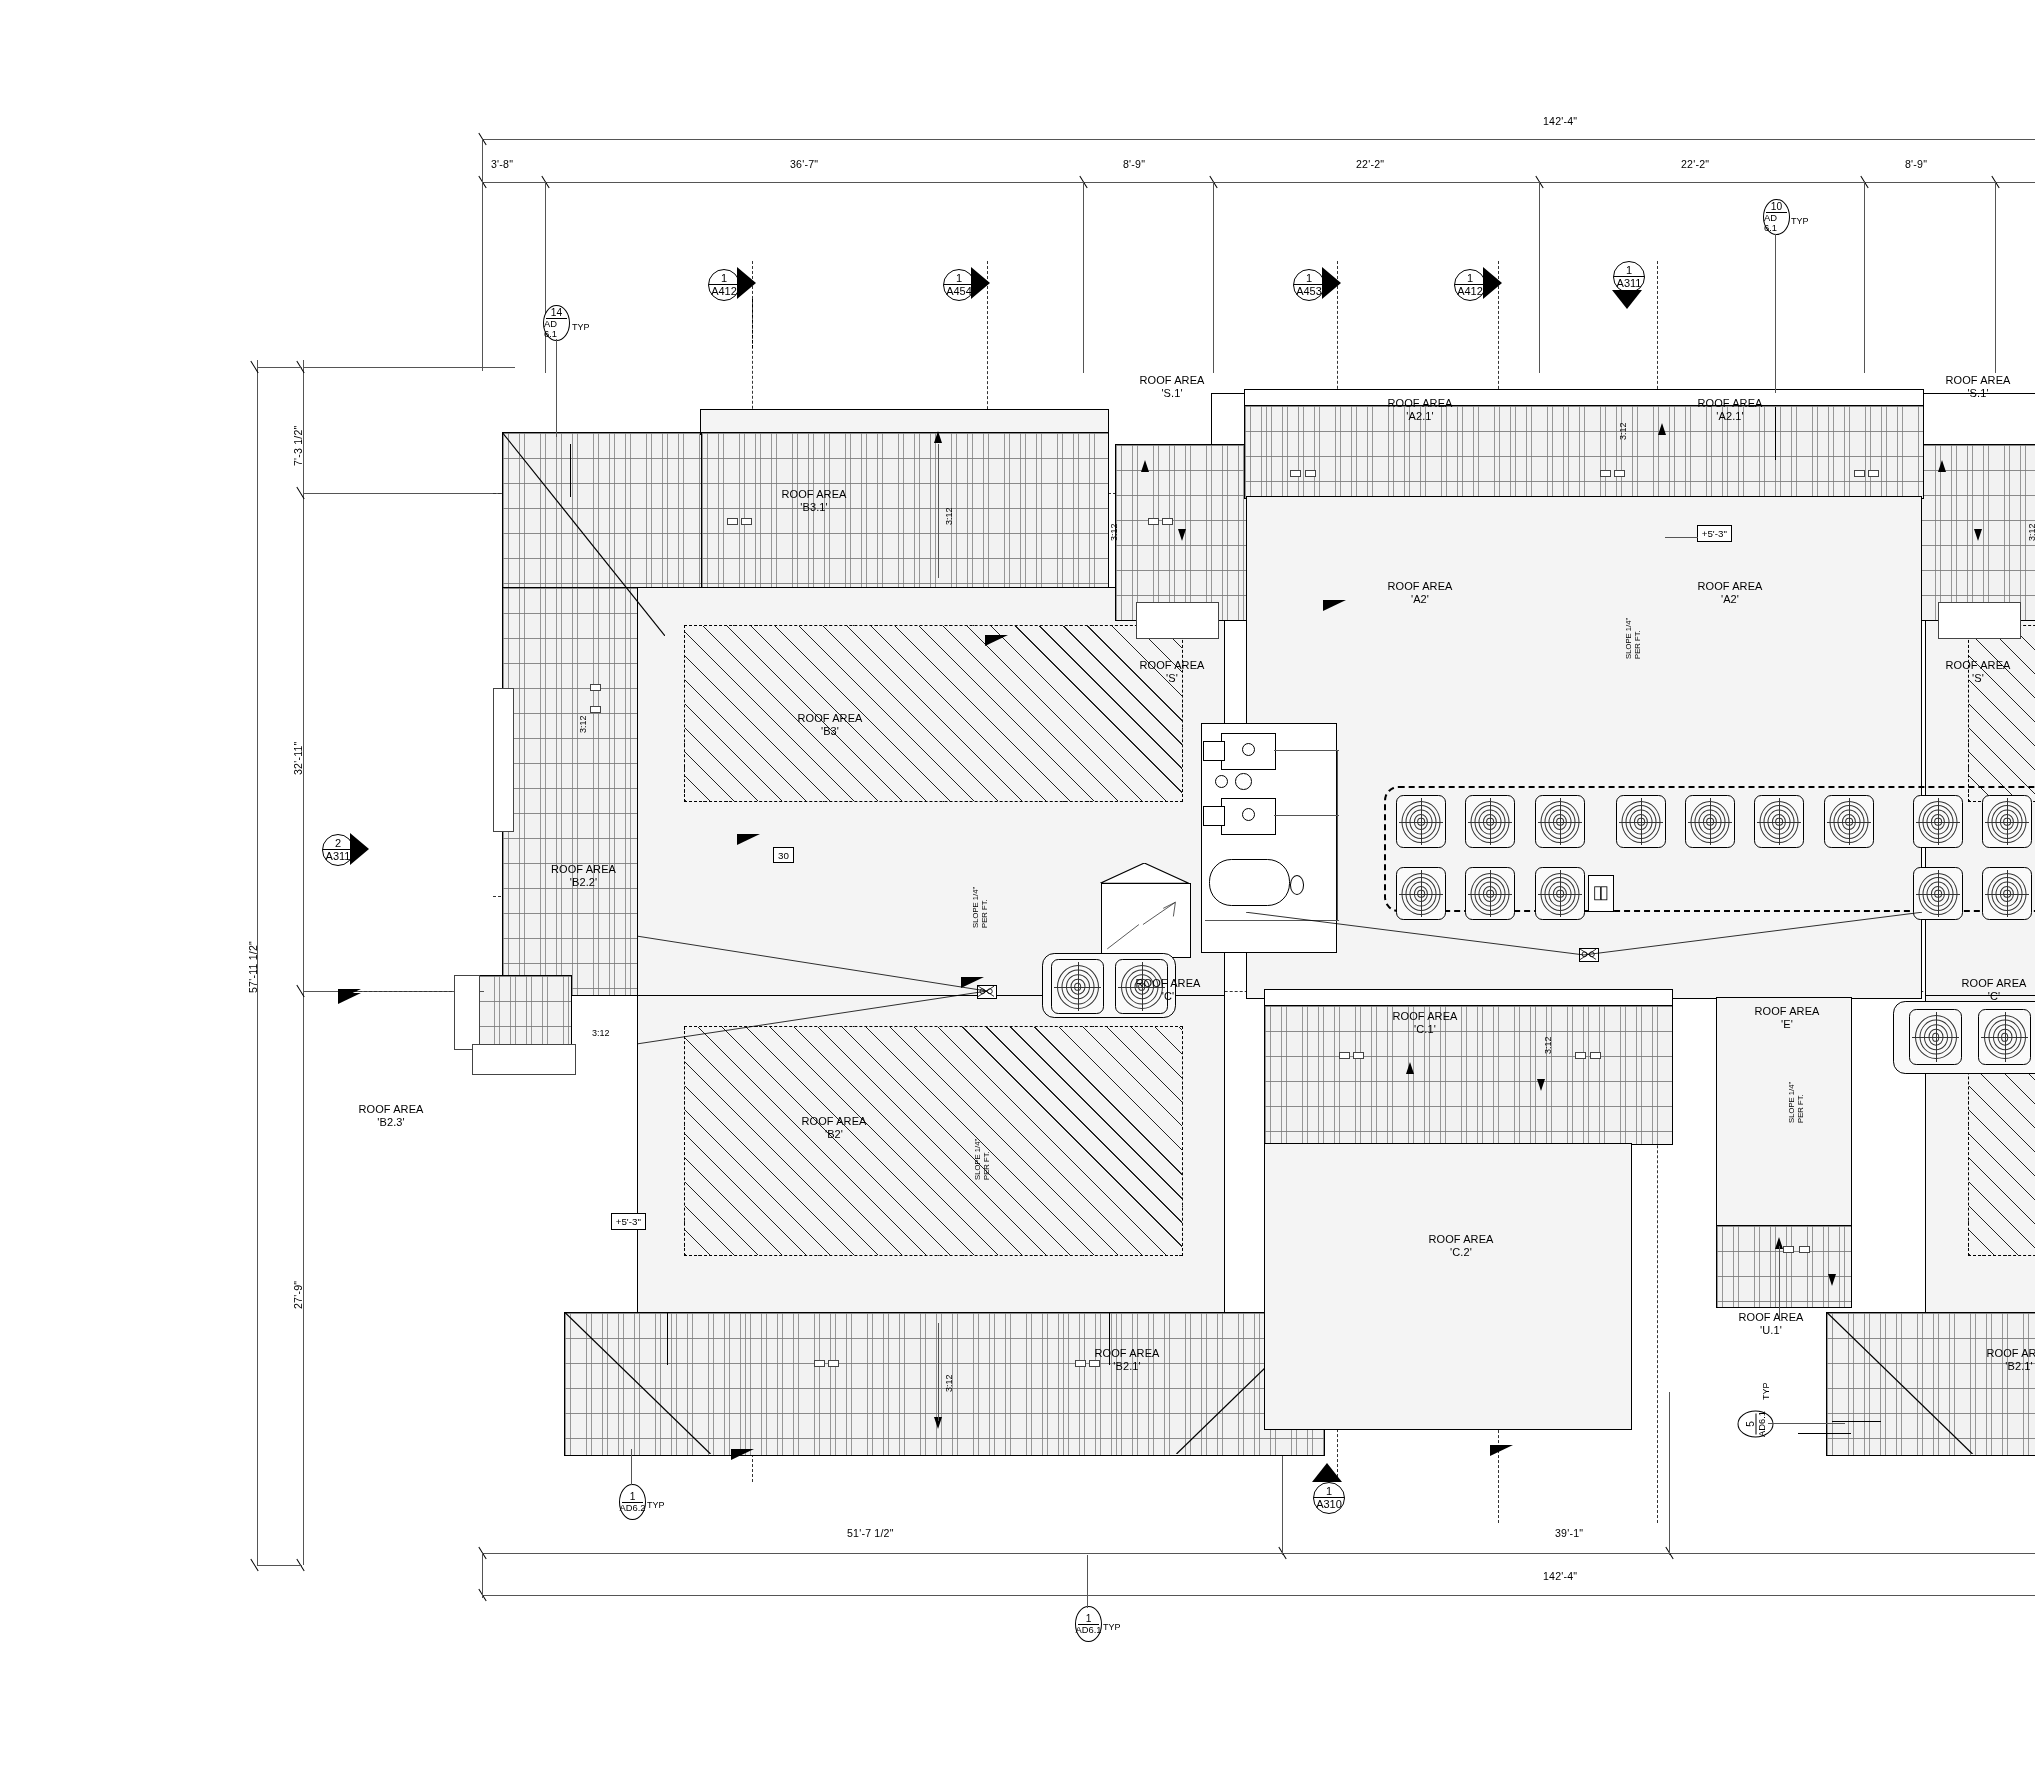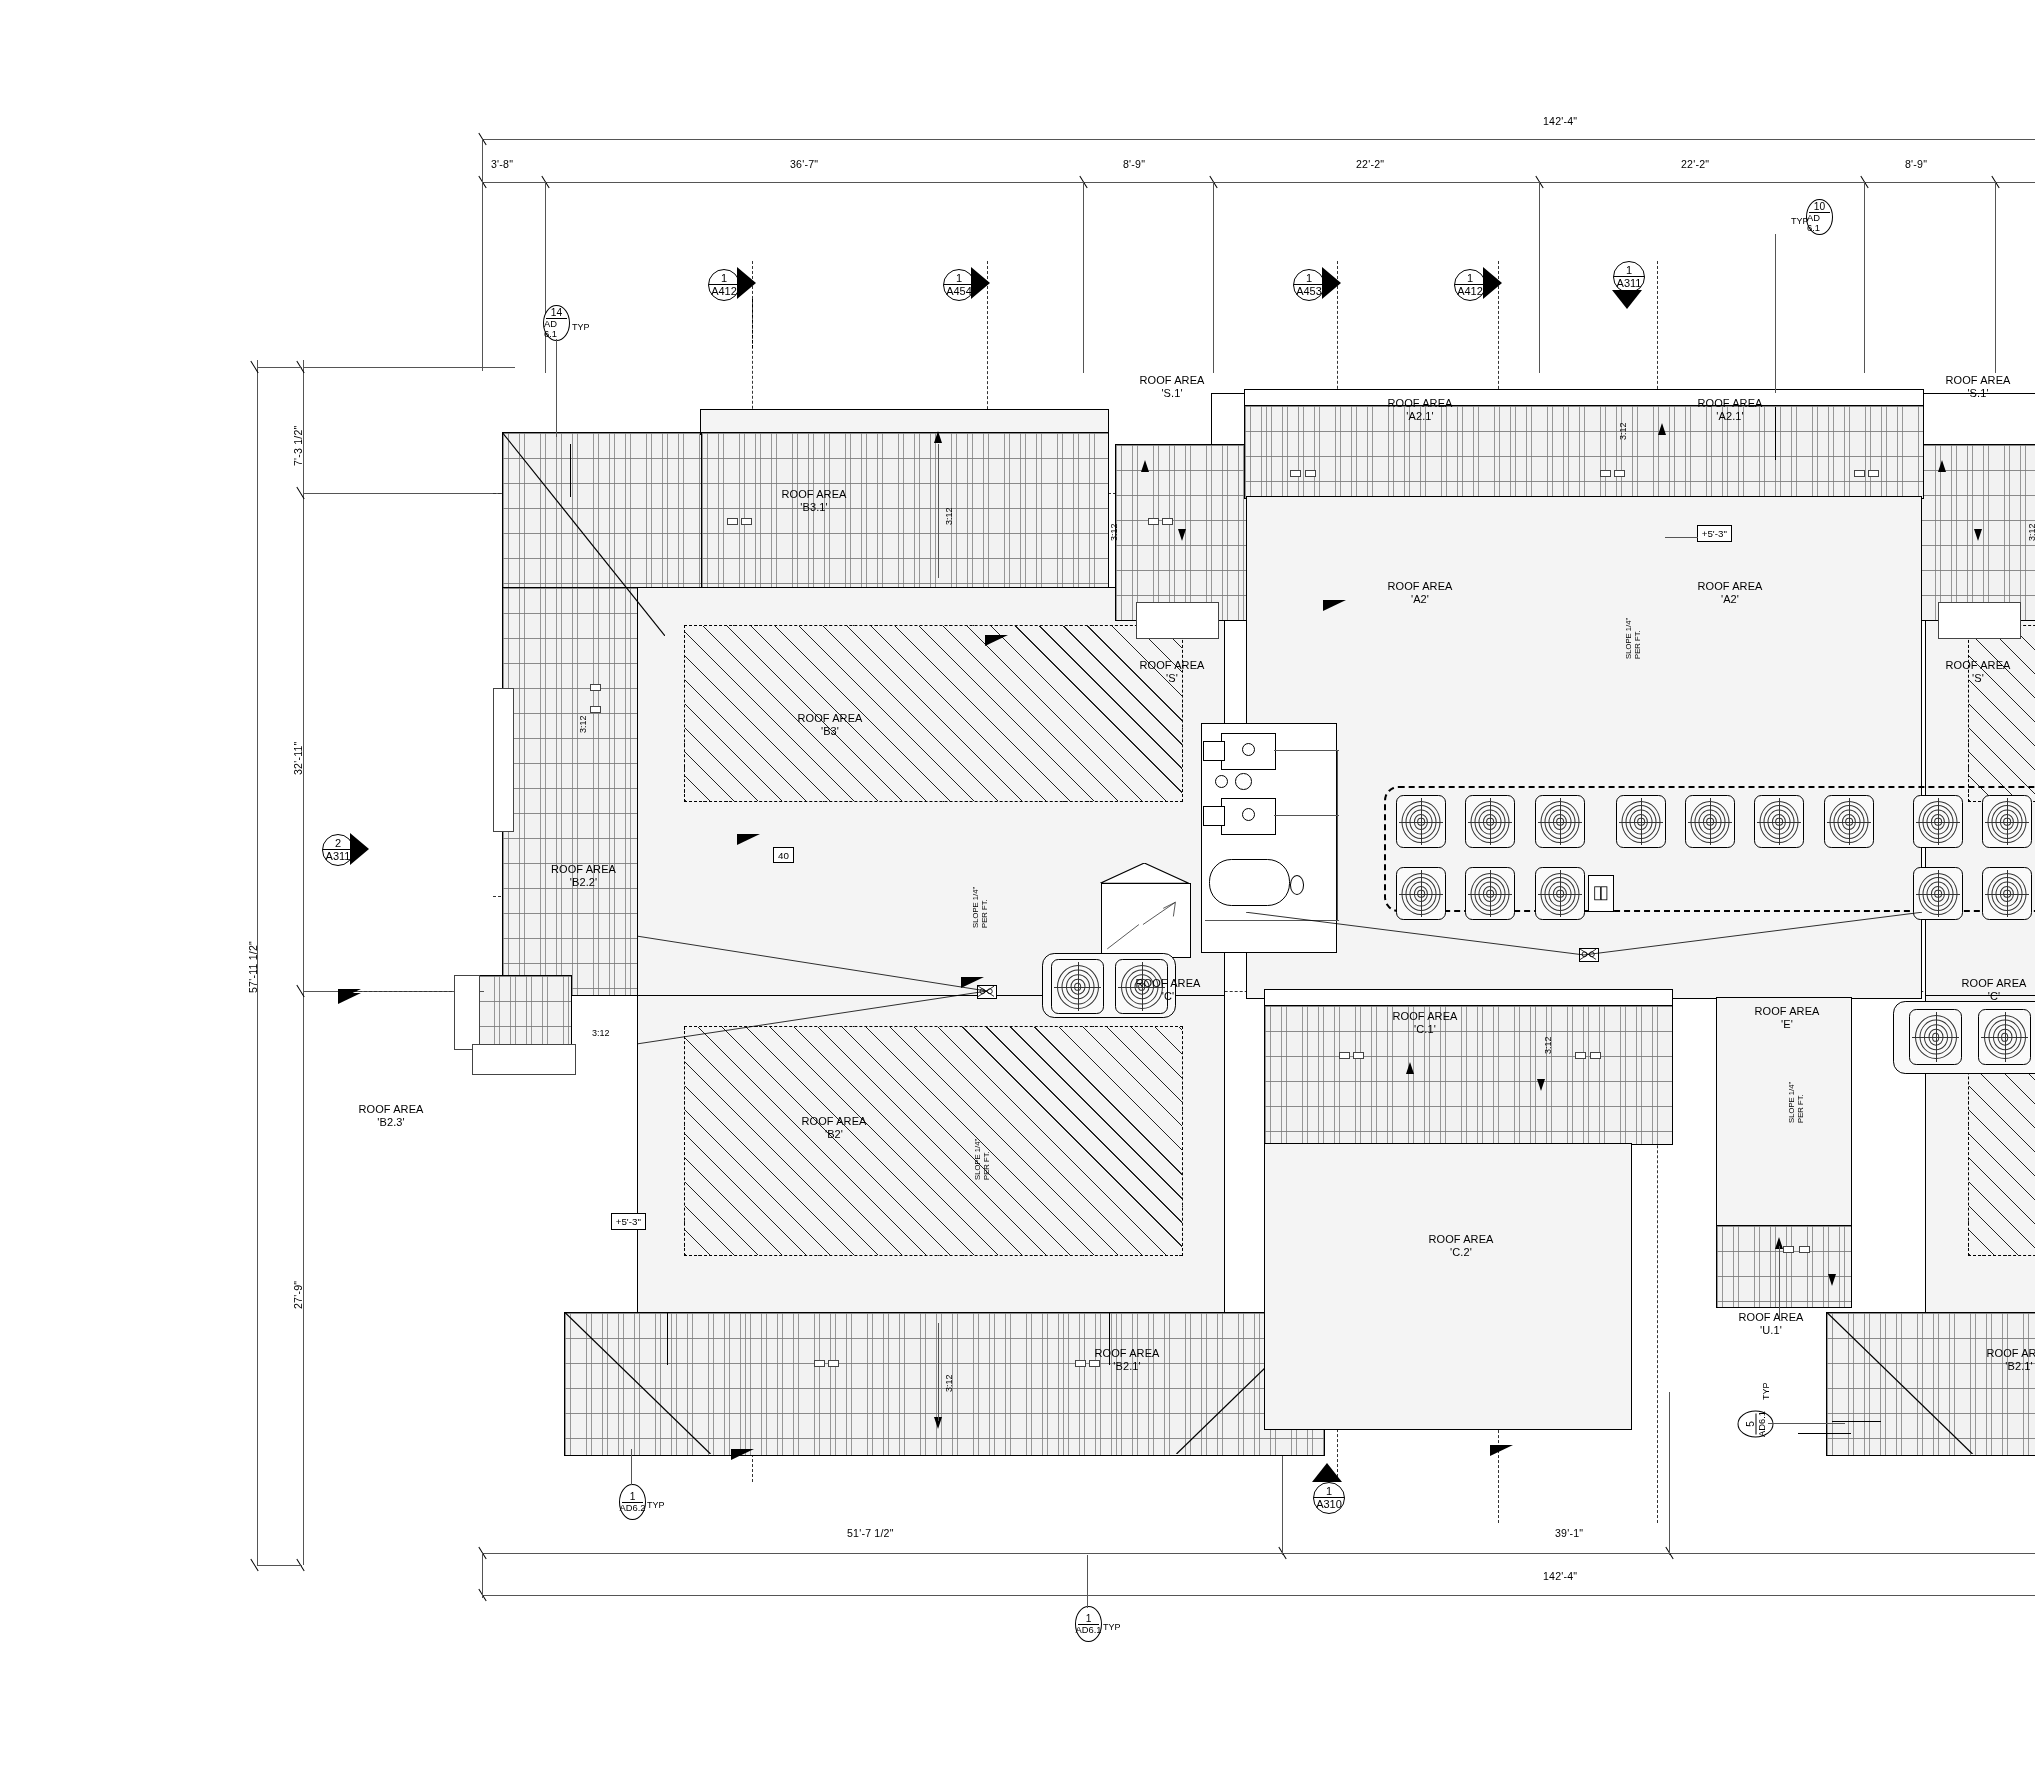--- a/index.html
+++ b/index.html
@@ -205,21 +205,21 @@
 <div class="txt ra" style="left:506px;top:863px;width:155px;"><span>ROOF AREA</span><br><span>'B2.2'</span></div>
 <div class="txt slope" style="left:503px;top:1028px;">3:12</div>
 <div class="txt slope" style="left:592px;top:1028px;">3:12</div>
 <div class="sa-l" style="left:535px;top:1046px;"></div>
 <div class="sa-r" style="left:639px;top:1046px;"></div>
 <div class="txt slopev" style="left:578px;top:733px;">3:12</div>
 
 <div class="flat" style="left:637px;top:587px;width:586px;height:407px;"></div>
 <div class="diag" style="left:684px;top:625px;width:497px;height:175px;"></div>
 <div class="txt ra" style="left:761px;top:712px;width:138px;"><span>ROOF AREA</span><br><span>'B3'</span></div>
-<div class="kbox" style="left:773px;top:847px;">40</div>
+<div class="kbox" style="left:773px;top:847px;">30</div>
 <div class="tri" style="left:737px;top:834px;"></div>
 <div class="txt slopev" style="left:971px;top:928px;font-size:7.7px;"><span>SLOPE 1/4"</span><br><span>PER FT.</span></div>
 
 <div class="flat" style="left:637px;top:995px;width:586px;height:330px;"></div>
 <div class="diag" style="left:684px;top:1026px;width:497px;height:228px;"></div>
 <div class="txt ra" style="left:765px;top:1115px;width:138px;"><span>ROOF AREA</span><br><span>'B2'</span></div>
 <div class="txt slopev" style="left:973px;top:1180px;font-size:7.7px;"><span>SLOPE 1/4"</span><br><span>PER FT.</span></div>
 <div class="elev" style="left:611px;top:1213px;">+5'-3"</div>
 
 <div class="shingle" style="left:564px;top:1312px;width:759px;height:142px;">
@@ -629,21 +629,21 @@
 
 <div class="ell" style="left:543px;top:305px;">
   <div class="num">14</div>
   <div class="rule"></div>
   <div class="den">AD 6.1</div>
 </div>
 <div class="txt tiny" style="left:572px;top:322px;">TYP</div>
 <div class="vl-thin" style="left:556px;top:339px;height:98px;"></div>
 <div class="vl-x" style="left:570px;top:444px;height:53px;"></div>
 
-<div class="ell" style="left:1763px;top:199px;margin-left:43px;">
+<div class="ell" style="left:1763px;top:199px;">
   <div class="num">10</div>
   <div class="rule"></div>
   <div class="den">AD 6.1</div>
 </div>
 <div class="txt tiny" style="left:1791px;top:216px;">TYP</div>
 <div class="vl-thin" style="left:1775px;top:234px;height:159px;"></div>
 <div class="vl-x" style="left:1775px;top:407px;height:53px;"></div>
 
 <div class="ell" style="left:1742px;top:1406px;transform:rotate(-90deg);">
   <div class="num">5</div>

